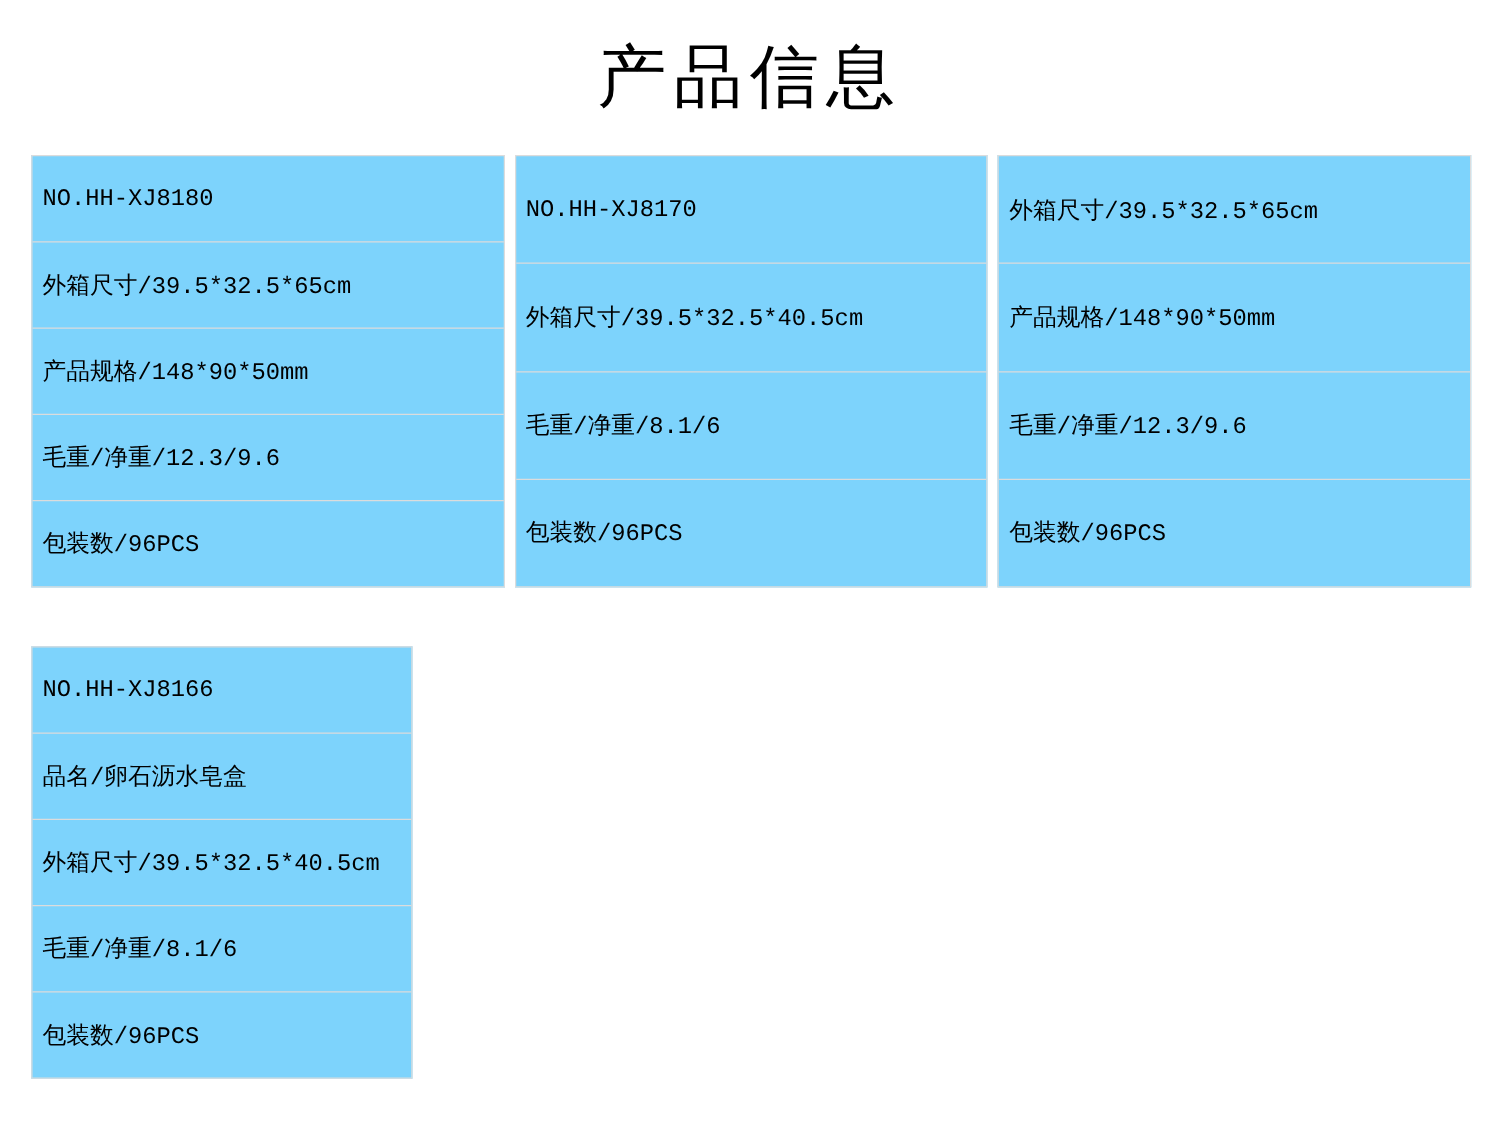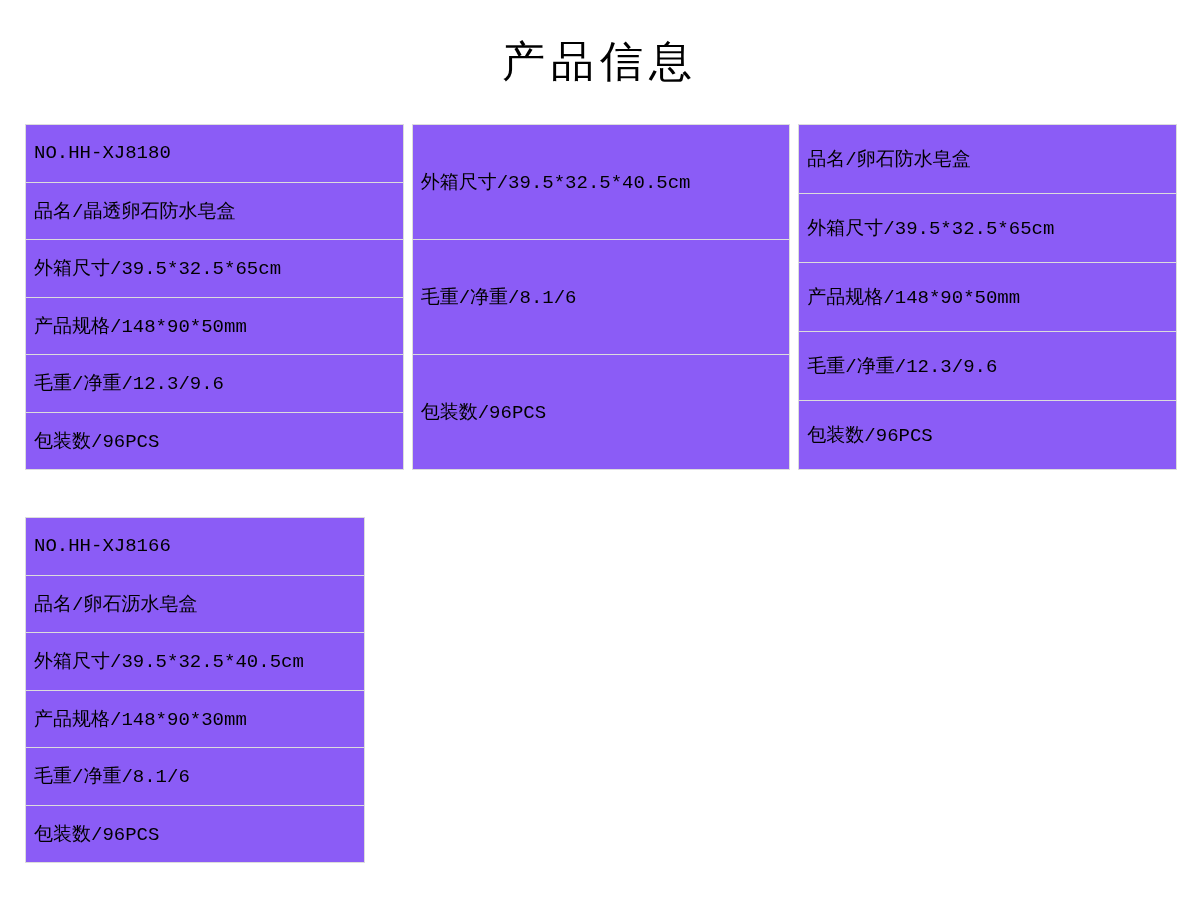--- a/index.html
+++ b/index.html
@@ -11,21 +11,21 @@
     overflow: hidden;
     font-family: "Liberation Sans", sans-serif;
     color: #000000;
   }
   .page-header {
     padding-top: 34px;
   }
   .page-title {
     margin: 0;
     text-align: center;
-    font-size: 43px;
+    font-size: 55px;
     line-height: 54px;
     font-weight: 300;
     letter-spacing: 6px;
     color: #000000;
     font-family: "Liberation Sans", "DejaVu Sans", sans-serif;
   }
   .content {
     margin: 36px 23px 0 25px; 
   }
   .cards-row {
@@ -34,27 +34,27 @@
     width: 1152px;
   }
   .cards-row-second {
     margin-top: 47px;
   }
   .card {
     flex: 1;
     height: 346px;
     box-sizing: border-box;
     border: 1px solid #dcdcdc;
-    background: #8b5cf6;
+    background: #7dd3fc;
     display: flex;
     flex-direction: column;
   }
   .card-single {
     flex: none;
-    width: 340px;
+    width: 305px;
   }
   .cell {
     flex: 1;
     display: flex;
     align-items: center;
     padding: 0 10px 0 8px;
     font-family: "Liberation Mono", "DejaVu Sans Mono", monospace;
     font-size: 19px;
     color: #000000;
     white-space: pre;
@@ -70,49 +70,47 @@
 <header class="page-header">
   <h1 class="page-title">产品信息</h1>
 </header>
 
 <main class="content">
 
   <div class="cards-row">
 
     <section class="card">
       <div class="cell">NO.HH-XJ8180</div>
-      <div class="cell">品名/晶透卵石防水皂盒</div>
       <div class="cell">外箱尺寸/39.5*32.5*65cm</div>
       <div class="cell">产品规格/148*90*50mm</div>
       <div class="cell">毛重/净重/12.3/9.6</div>
       <div class="cell">包装数/96PCS</div>
     </section>
 
     <section class="card">
+      <div class="cell">NO.HH-XJ8170</div>
       <div class="cell">外箱尺寸/39.5*32.5*40.5cm</div>
       <div class="cell">毛重/净重/8.1/6</div>
       <div class="cell">包装数/96PCS</div>
     </section>
 
     <section class="card">
-      <div class="cell">品名/卵石防水皂盒</div>
       <div class="cell">外箱尺寸/39.5*32.5*65cm</div>
       <div class="cell">产品规格/148*90*50mm</div>
       <div class="cell">毛重/净重/12.3/9.6</div>
       <div class="cell">包装数/96PCS</div>
     </section>
 
   </div>
 
   <div class="cards-row cards-row-second">
 
     <section class="card card-single">
       <div class="cell">NO.HH-XJ8166</div>
       <div class="cell">品名/卵石沥水皂盒</div>
       <div class="cell">外箱尺寸/39.5*32.5*40.5cm</div>
-      <div class="cell">产品规格/148*90*30mm</div>
       <div class="cell">毛重/净重/8.1/6</div>
       <div class="cell">包装数/96PCS</div>
     </section>
 
   </div>
 
 </main>
 
 </body></html>

